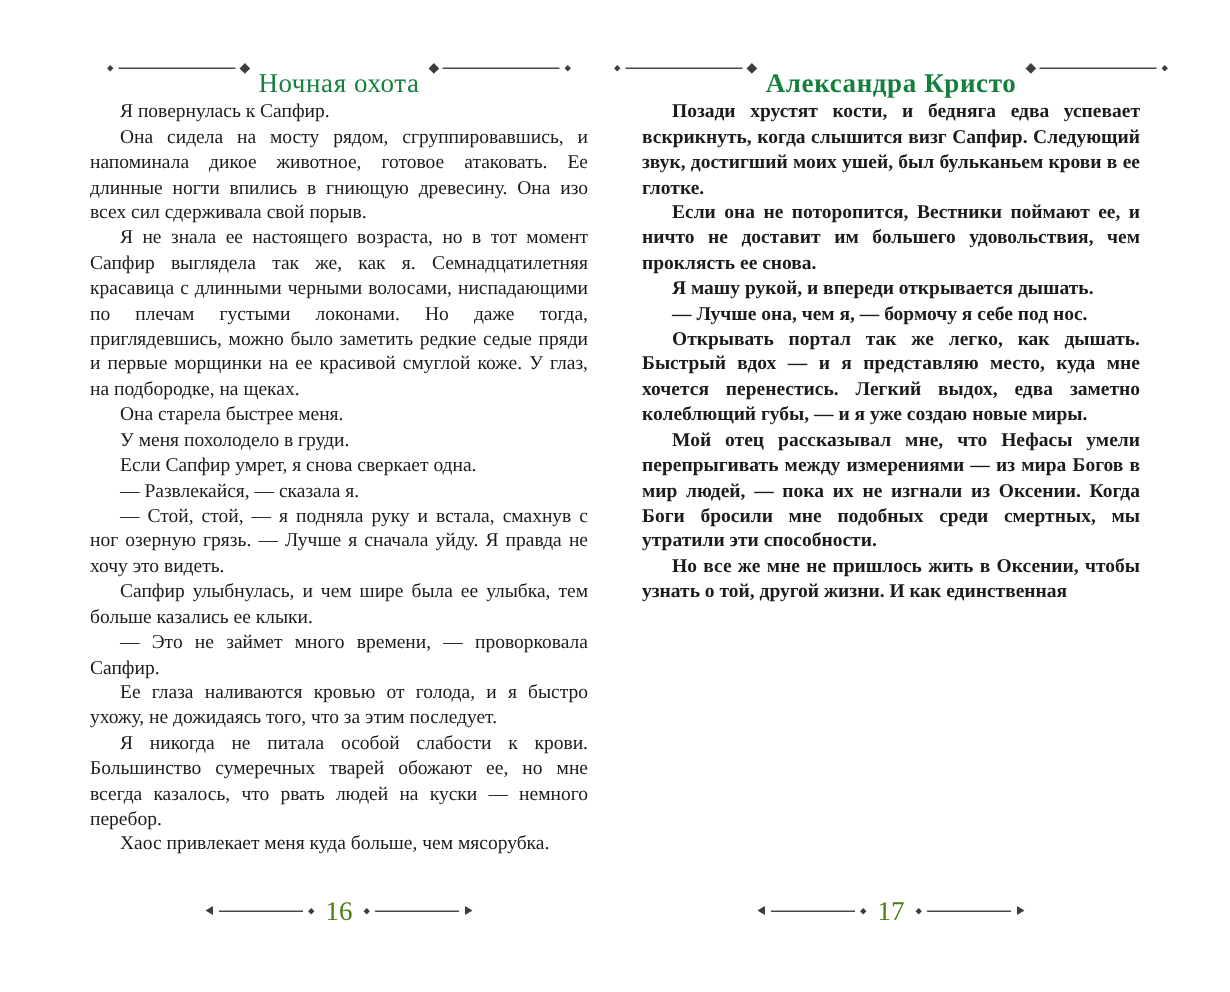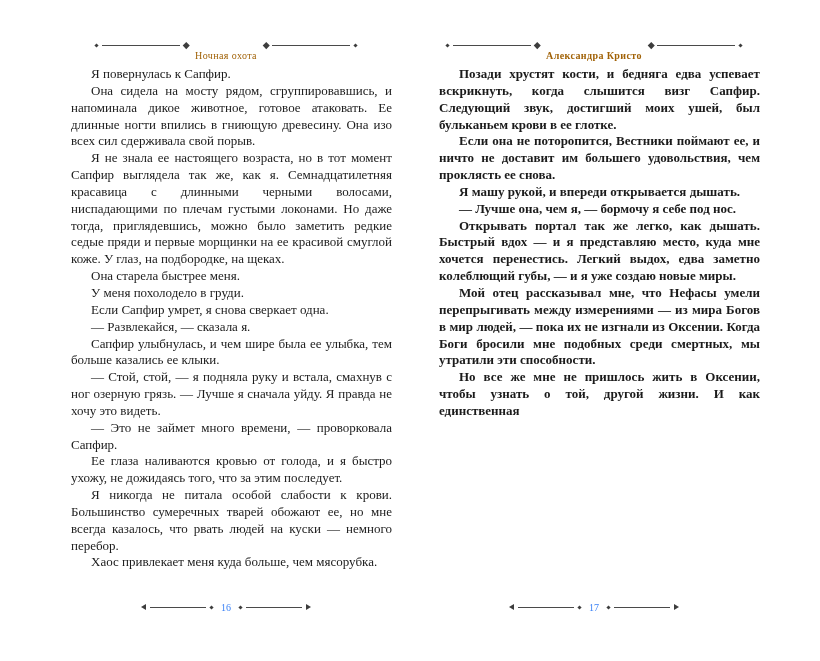--- a/index.html
+++ b/index.html
@@ -27,23 +27,23 @@
   
   .running-head {
     display: flex;
     align-items: center;
     justify-content: center;
     gap: 7px;
     margin-bottom: 14px;
     height: 14px;
   }
   .head-text {
-    font-size: 10px;
+    font-size: 18px;
     letter-spacing: 0.4px;
-    color: #a16207;
+    color: #15803d;
     white-space: nowrap;
     margin-top: 20px;
   }
   .orn { display: flex; align-items: center; gap: 4px; }
   .rule { height: 1px; background: #4a4a4a; width: 78px; }
   .diamond {
     width: 4.5px; height: 4.5px;
     background: #3d3d3d;
     transform: rotate(45deg);
     flex: none;
@@ -56,36 +56,35 @@
     overflow: hidden;
     font-size: 13px;
     line-height: 16.85px;
     text-align: justify;
     hyphens: auto;
   }
   .body-text p {
     text-indent: 20px;
     text-align: justify;
     text-align-last: left;
-    margin-left: 11px;
   }
 
   
   .page-footer {
     position: absolute;
     bottom: 47px;
     display: flex;
     align-items: center;
     justify-content: center;
     gap: 8px;
     height: 14px;
   }
   .page.left  .page-footer { left: 60px;  width: 332px; }
   .page.right .page-footer { left: 18px;  width: 332px; }
-  .page-num { font-size: 10px; color: #3b82f6; }
+  .page-num { font-size: 18px; color: #4d7c0f; }
   .f-orn { display: flex; align-items: center; gap: 4px; }
   .f-rule { height: 1px; background: #4a4a4a; width: 56px; }
   .tri-left {
     width: 0; height: 0;
     border-top: 3px solid transparent;
     border-bottom: 3px solid transparent;
     border-right: 5px solid #3d3d3d;
     flex: none;
   }
   .tri-right {
@@ -118,22 +117,22 @@
       </header>
 
       <div class="body-text">
           <p>Я повернулась к Сапфир.</p>
           <p>Она сидела на мосту рядом, сгруппировавшись, и напоминала дикое животное, готовое атаковать. Ее длинные ногти впились в гниющую древесину. Она изо всех сил сдерживала свой порыв.</p>
           <p>Я не знала ее настоящего возраста, но в тот момент Сапфир выглядела так же, как я. Семнадцатилетняя красавица с длинными черными волосами, ниспадающими по плечам густыми локонами. Но даже тогда, приглядевшись, можно было заметить редкие седые пряди и первые морщинки на ее красивой смуглой коже. У глаз, на подбородке, на щеках.</p>
           <p>Она старела быстрее меня.</p>
           <p>У меня похолодело в груди.</p>
           <p>Если Сапфир умрет, я снова сверкает одна.</p>
           <p>— Развлекайся, — сказала я.</p>
+          <p>— Стой, стой, — я подняла руку и встала, смахнув с ног озерную грязь. — Лучше я сначала уйду. Я правда не хочу это видеть.</p>
           <p>Сапфир улыбнулась, и чем шире была ее улыбка, тем больше казались ее клыки.</p>
-          <p>— Стой, стой, — я подняла руку и встала, смахнув с ног озерную грязь. — Лучше я сначала уйду. Я правда не хочу это видеть.</p>
           <p>— Это не займет много времени, — проворковала Сапфир.</p>
           <p>Ее глаза наливаются кровью от голода, и я быстро ухожу, не дожидаясь того, что за этим последует.</p>
           <p>Я никогда не питала особой слабости к крови. Большинство сумеречных тварей обожают ее, но мне всегда казалось, что рвать людей на куски — немного перебор.</p>
           <p>Хаос привлекает меня куда больше, чем мясорубка.</p>
         </div>
     </div>
 
     <footer class="page-footer">
       <span class="f-orn">
         <span class="tri-left"></span>

